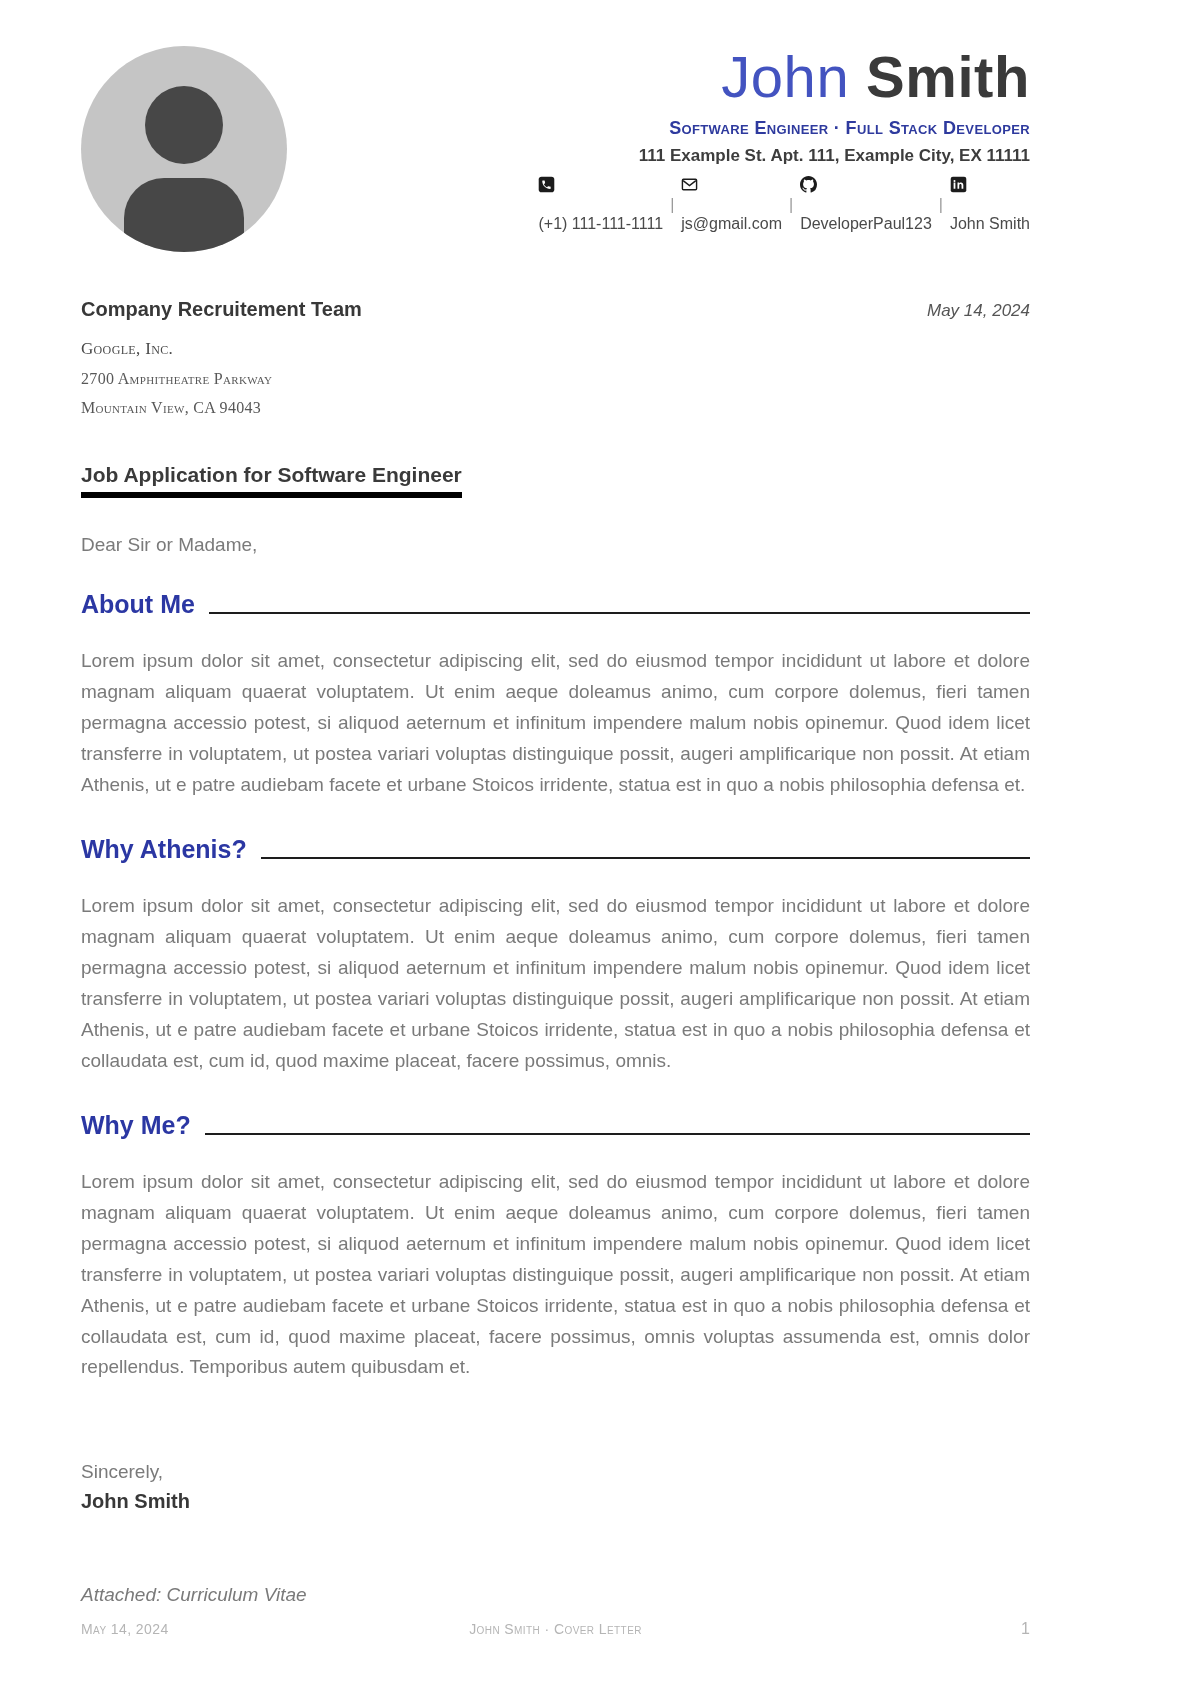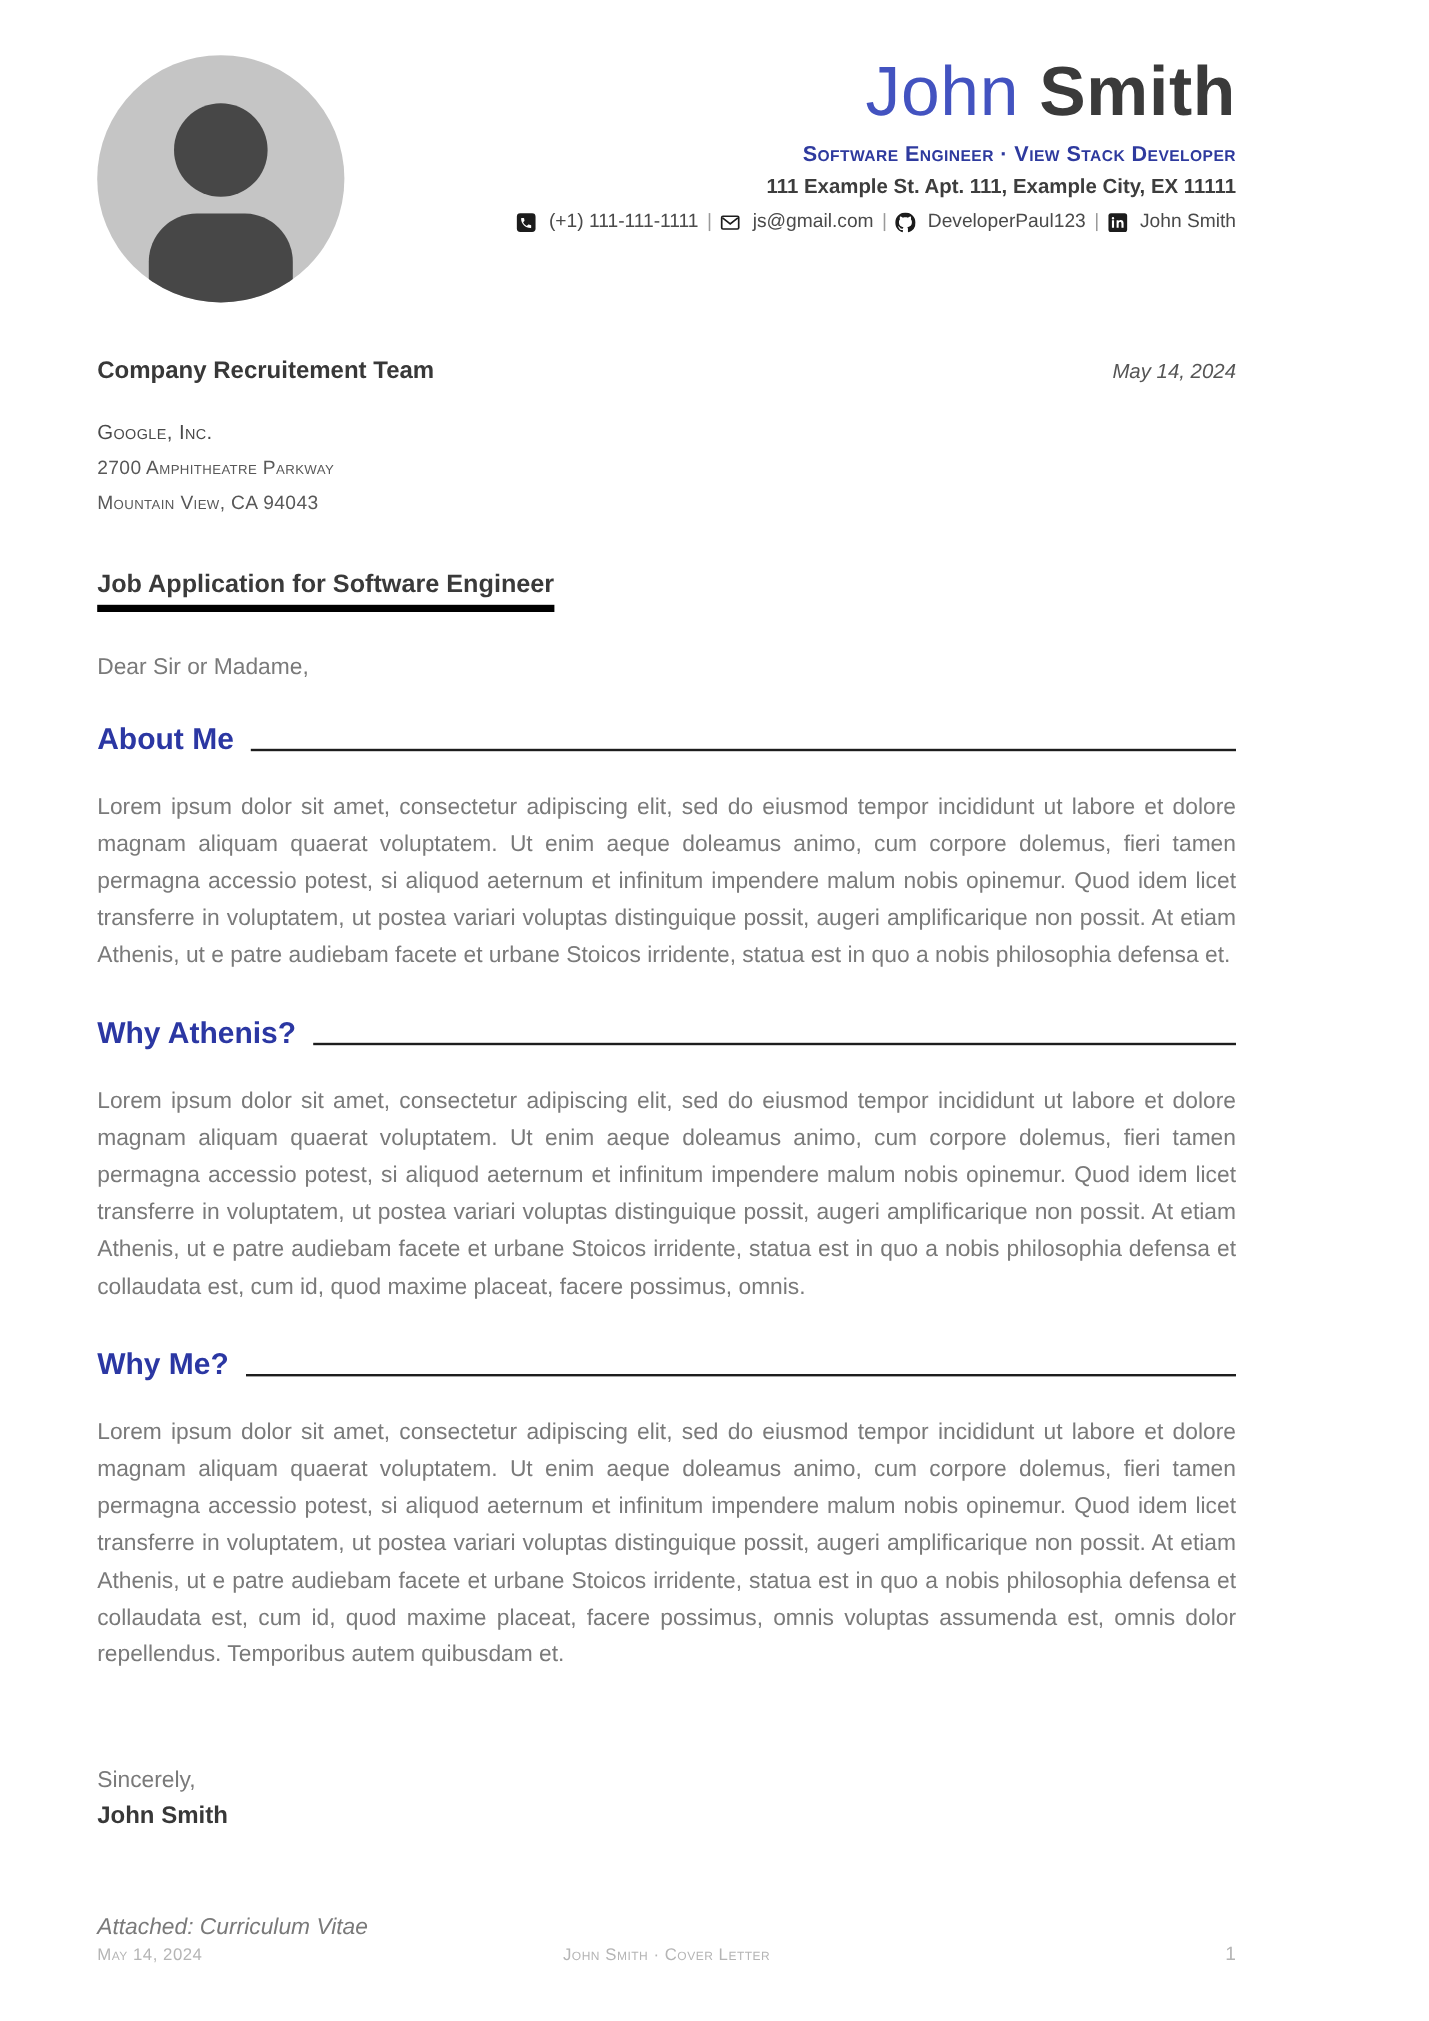--- a/index.html
+++ b/index.html
@@ -23,29 +23,29 @@
   .name .last  { color:#3a3a3a; font-weight:700; }
   .tagline {
     margin-top:12px; font-size:18px; font-weight:700; color:#2e3a9e;
     font-variant:small-caps; letter-spacing:.02em;
   }
   .postal { margin-top:7px; font-size:17px; font-weight:700; color:#3d3d3d; }
   .contact-row {
     margin-top:10px; font-size:16px; color:#4a4a4a;
     display:flex; justify-content:flex-end; align-items:center; gap:7px;
   }
-  .contact-item { display:inline-flex; align-items:center; gap:10px; }
+  .contact-item { display:inline-flex; align-items:flex-start; gap:22px;flex-direction:column; }
   .contact-item svg { width:17px; height:17px; display:block; }
   .sep { color:#9a9a9a; }
 
   
   .recipient-row { margin-top:46px; display:flex; justify-content:space-between; align-items:baseline; }
   .team { font-size:20px; font-weight:700; color:#383838; }
   .date { font-size:17px; font-style:italic; color:#555555; }
-  .company-block { margin-top:30px; }
+  .company-block { margin-top:18px;font-family:Liberation Serif, serif; }
   .company { font-size:17px; color:#4a4a4a; font-variant:small-caps; letter-spacing:.02em; }
   .addr-line { margin-top:11px; font-size:16px; color:#585858; font-variant:small-caps; letter-spacing:.02em; }
 
   
   .subject-wrap { margin-top:46px; }
   .subject {
     display:inline-block; font-size:21px; font-weight:700; color:#3a3a3a;
     border-bottom:6px solid #000000; padding-bottom:5px;
   }
   .salutation { margin-top:36px; font-size:19px; color:#7a7a7a; }
@@ -83,21 +83,21 @@
     <div class="avatar">
       <div class="head"></div>
       <div class="torso"></div>
     </div>
 
     <div class="id-block">
       <div class="name">
         <span class="first">John</span>
         <span class="last">Smith</span>
       </div>
-      <div class="tagline">Software Engineer · View Stack Developer</div>
+      <div class="tagline">Software Engineer · Full Stack Developer</div>
       <div class="postal">111 Example St. Apt. 111, Example City, EX 11111</div>
 
       <div class="contact-row">
         <span class="contact-item">
           <svg viewBox="0 0 24 24">
               <rect x="1" y="1" width="22" height="22" rx="4" fill="#1c1c1c"></rect>
               <path fill="#ffffff" transform="translate(4,4.5) scale(0.66)" d="M6.62 10.79c1.44 2.83 3.76 5.14 6.59 6.59l2.2-2.21c.27-.27.67-.36 1.02-.24 1.12.37 2.33.57 3.57.57.55 0 1 .45 1 1V20c0 .55-.45 1-1 1-9.39 0-17-7.61-17-17 0-.55.45-1 1-1h3.5c.55 0 1 .45 1 1 0 1.25.2 2.45.57 3.57.11.35.03.74-.25 1.02l-2.2 2.2z"></path>
             </svg>
           <span>(+1) 111-111-1111</span>
         </span>

